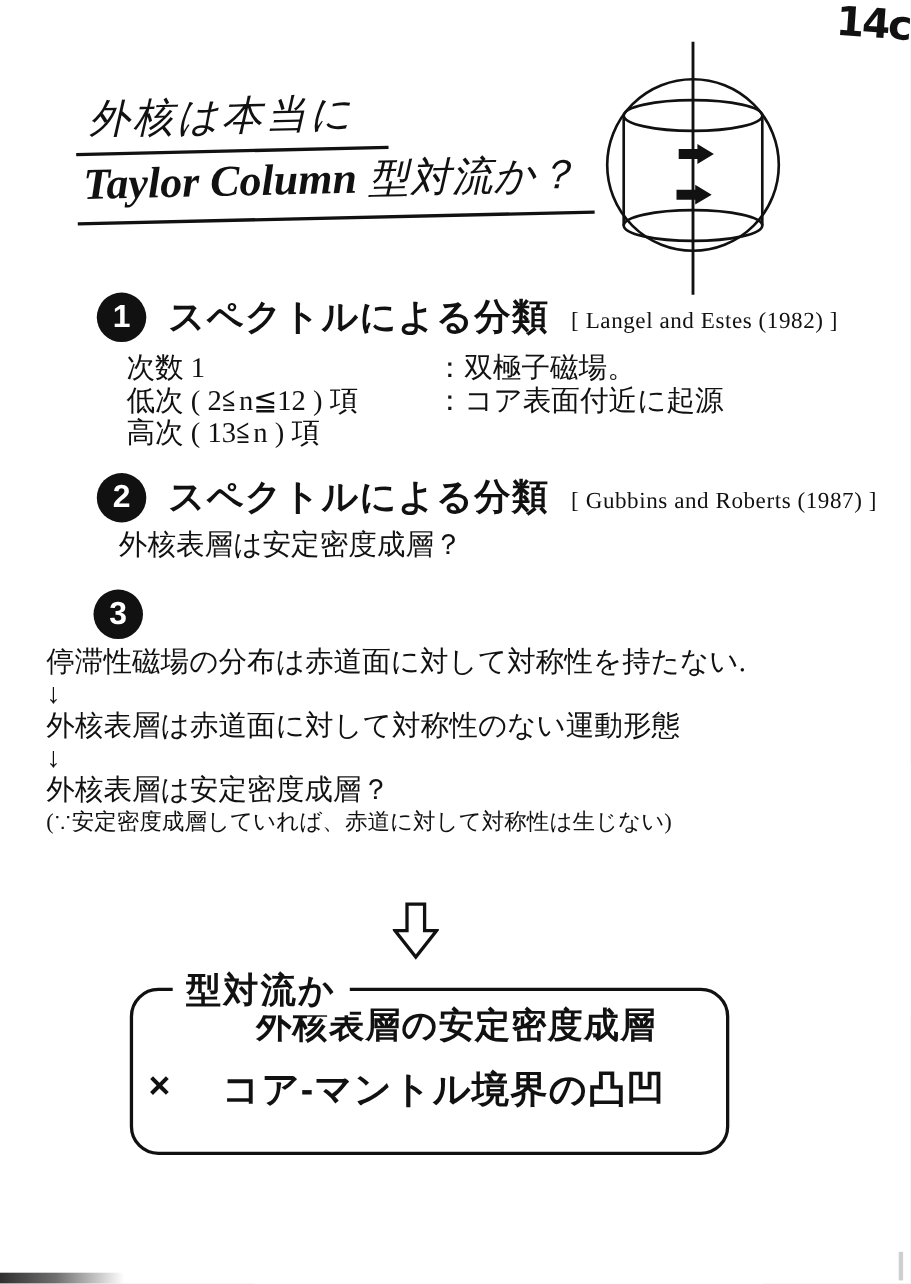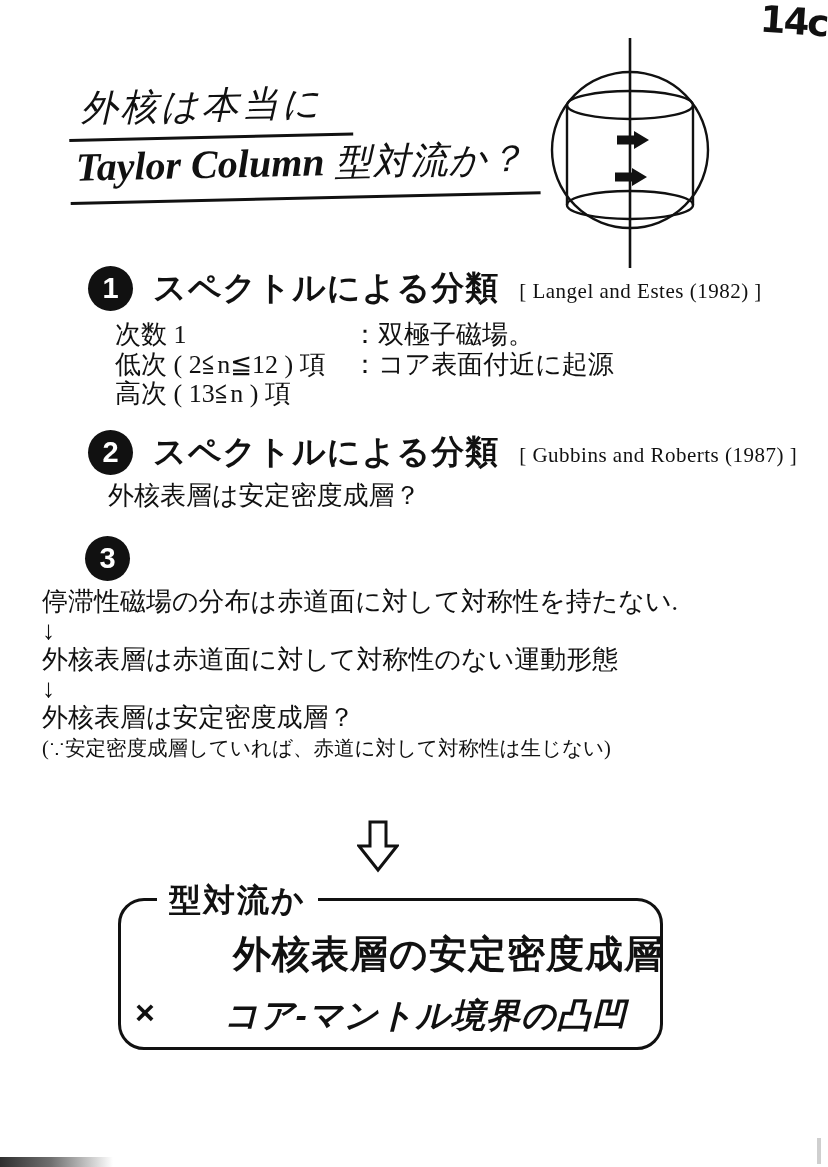--- a/index.html
+++ b/index.html
@@ -58,21 +58,21 @@
   .sec-ref{
     font-family:"Liberation Serif","DejaVu Serif",serif;
     font-weight:normal;font-size:21px;white-space:nowrap;
     position:relative;top:3px;letter-spacing:0.5px;
   }
 
   
   .spec-rows{position:absolute;left:115px;top:320px;font-size:26px;line-height:29.5px;}
   .spec-row{display:flex;align-items:center;}
   .spec-label{width:237px;flex:0 0 auto;white-space:nowrap;}
-  .spec-desc{white-space:nowrap;}
+  .spec-desc{white-space:nowrap;margin-left:44px;}
 
   
   .sec2-note{position:absolute;left:108px;top:478px;font-size:26px;white-space:nowrap;}
 
   
   .flow{
     position:absolute;left:42px;top:586px;width:625px;
     font-size:26px;
   }
   .flow-step{line-height:31px;white-space:nowrap;}
@@ -88,24 +88,24 @@
   
   .conclusion{
     position:absolute;left:118px;top:898px;width:545px;height:152px;
     border:3px solid #111;border-radius:26px;box-sizing:border-box;
   }
   .conclusion-legend{
     position:absolute;top:-22px;left:36px;
     background:#fff;padding:0 12px;
     font-size:32px;letter-spacing:2px;white-space:nowrap;
   }
-  .box-line1{margin:28px 0 0 112px;font-size:38px;letter-spacing:1px;white-space:nowrap;}
+  .box-line1{margin:10px 0 0 112px;font-size:32px;letter-spacing:1px;white-space:nowrap;}
   .box-line2{display:flex;margin:13px 0 0 14px;font-size:34px;letter-spacing:1px;white-space:nowrap;}
   .box-operator{flex:0 0 auto;}
-  .box-line2-text{margin-left:68px;font-style:italic;}
+  .box-line2-text{margin-left:46px;}
 
   
   .smudge{
     position:absolute;left:0;top:1157px;width:113px;height:10px;
     background:linear-gradient(to right,#2f2f2f,#6f6f6f 45%,rgba(255,255,255,0));
   }
   .edge-mark{
     position:absolute;left:817px;top:1138px;width:4px;height:26px;
     background:#cfcfcf;
   }

